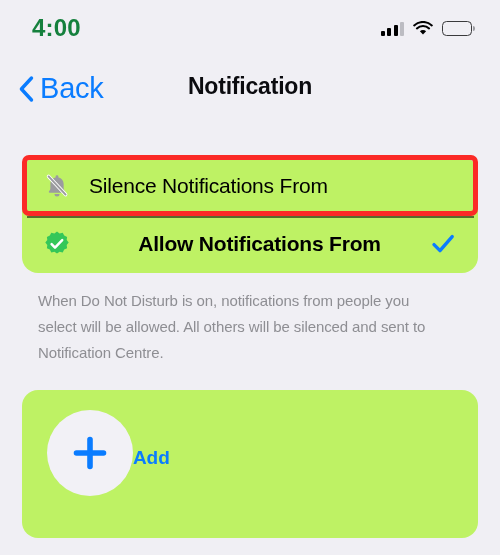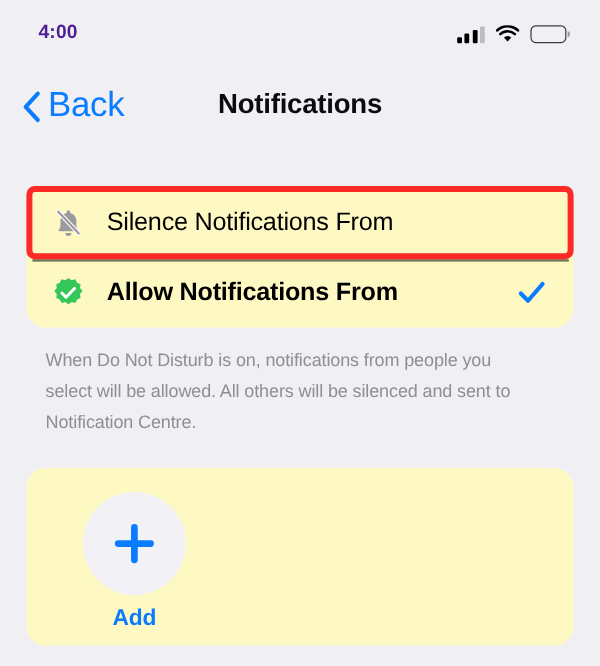--- a/index.html
+++ b/index.html
@@ -22,23 +22,23 @@
     top: 0; left: 0;
     width: 500px;
     height: 56px;
     display: flex;
     align-items: center;
     justify-content: space-between;
     padding: 0 28px 0 32px;
     box-sizing: border-box;
   }
   .status-time {
-    font-size: 16px;
+    font-size: 24px;
     font-weight: bold;
-    color: #4c1d95;
+    color: #15803d;
     letter-spacing: 0.2px;
   }
   .status-right {
     display: flex;
     align-items: center;
     gap: 9px;
   }
   .signal-bars {
     display: flex;
     align-items: flex-end;
@@ -116,21 +116,21 @@
     font-weight: bold;
     color: #0b0b0f;
     letter-spacing: -0.2px;
   }
 
   
   .card {
     position: absolute;
     left: 22px;
     width: 456px;
-    background: #fef9c3;
+    background: #bef264;
     border-radius: 16px;
   }
   .card-options {
     top: 157px;
     height: 116px;
     overflow: visible;
   }
   .opt-row {
     position: relative;
     height: 58px;
@@ -148,21 +148,21 @@
     align-items: center;
     justify-content: flex-start;
   }
   .opt-label {
     font-size: 21px;
     color: #000;
     letter-spacing: -0.2px;
     margin-left: 12px;
     flex: 1 1 auto;
   }
-  .opt-label.bold { font-weight: bold; }
+  .opt-label.bold { font-weight: bold; text-align: center; }
   .opt-check { width: 26px; height: 26px; flex: 0 0 26px; }
 
   
   .highlight-box {
     position: absolute;
     left: 22px;
     top: 155px;
     width: 456px;
     height: 61px;
     border: 5px solid #fb2a26;
@@ -197,21 +197,20 @@
   .card-add {
     top: 390px;
     height: 148px;
   }
   .add-button {
     position: absolute;
     left: 25px;
     top: 20px;
     width: 130px;
     display: flex;
-    flex-direction: column;
     align-items: center;
     cursor: pointer;
   }
   .add-circle {
     width: 86px;
     height: 86px;
     border-radius: 50%;
     background: #f2f1f6;
     display: flex;
     align-items: center;
@@ -253,21 +252,21 @@
 
 <div class="nav-bar">
   <div class="nav-back">
     <span>
       <svg class="chevron-left" viewBox="0 0 17 28">
         <path d="M13.5 3 L3.4 14 L13.5 25" stroke="#0a7cff" stroke-width="3.4" fill="none" stroke-linecap="round" stroke-linejoin="round"></path>
       </svg>
     </span>
     <span class="nav-back-label">Back</span>
   </div>
-  <div class="nav-title">Notifications</div>
+  <div class="nav-title">Notification</div>
 </div>
 
 <div class="card card-options">
 
   <div class="opt-row">
     <span class="opt-icon">
       <svg width="28" height="28" viewBox="0 0 28 28">
         <path d="M14 3.3 a1.45 1.45 0 0 1 1.45 1.45 v0.8 c3.1 0.65 5.2 3.35 5.2 6.6 v4.1 c0 1.35 0.55 2.1 1.3 2.9 c0.5 0.55 0.2 1.5 -0.6 1.5 H6.65 c-0.8 0 -1.1 -0.95 -0.6 -1.5 c0.75 -0.8 1.3 -1.55 1.3 -2.9 v-4.1 c0 -3.25 2.1 -5.95 5.2 -6.6 v-0.8 A1.45 1.45 0 0 1 14 3.3 Z" fill="#9b9b9f"></path>
         <path d="M11.5 22.1 h5 a2.5 2.5 0 0 1 -5 0 Z" fill="#9b9b9f"></path>
         <line x1="5.6" y1="4.4" x2="22.6" y2="22.6" stroke="#ffffff" stroke-width="3.6" stroke-linecap="round"></line>

